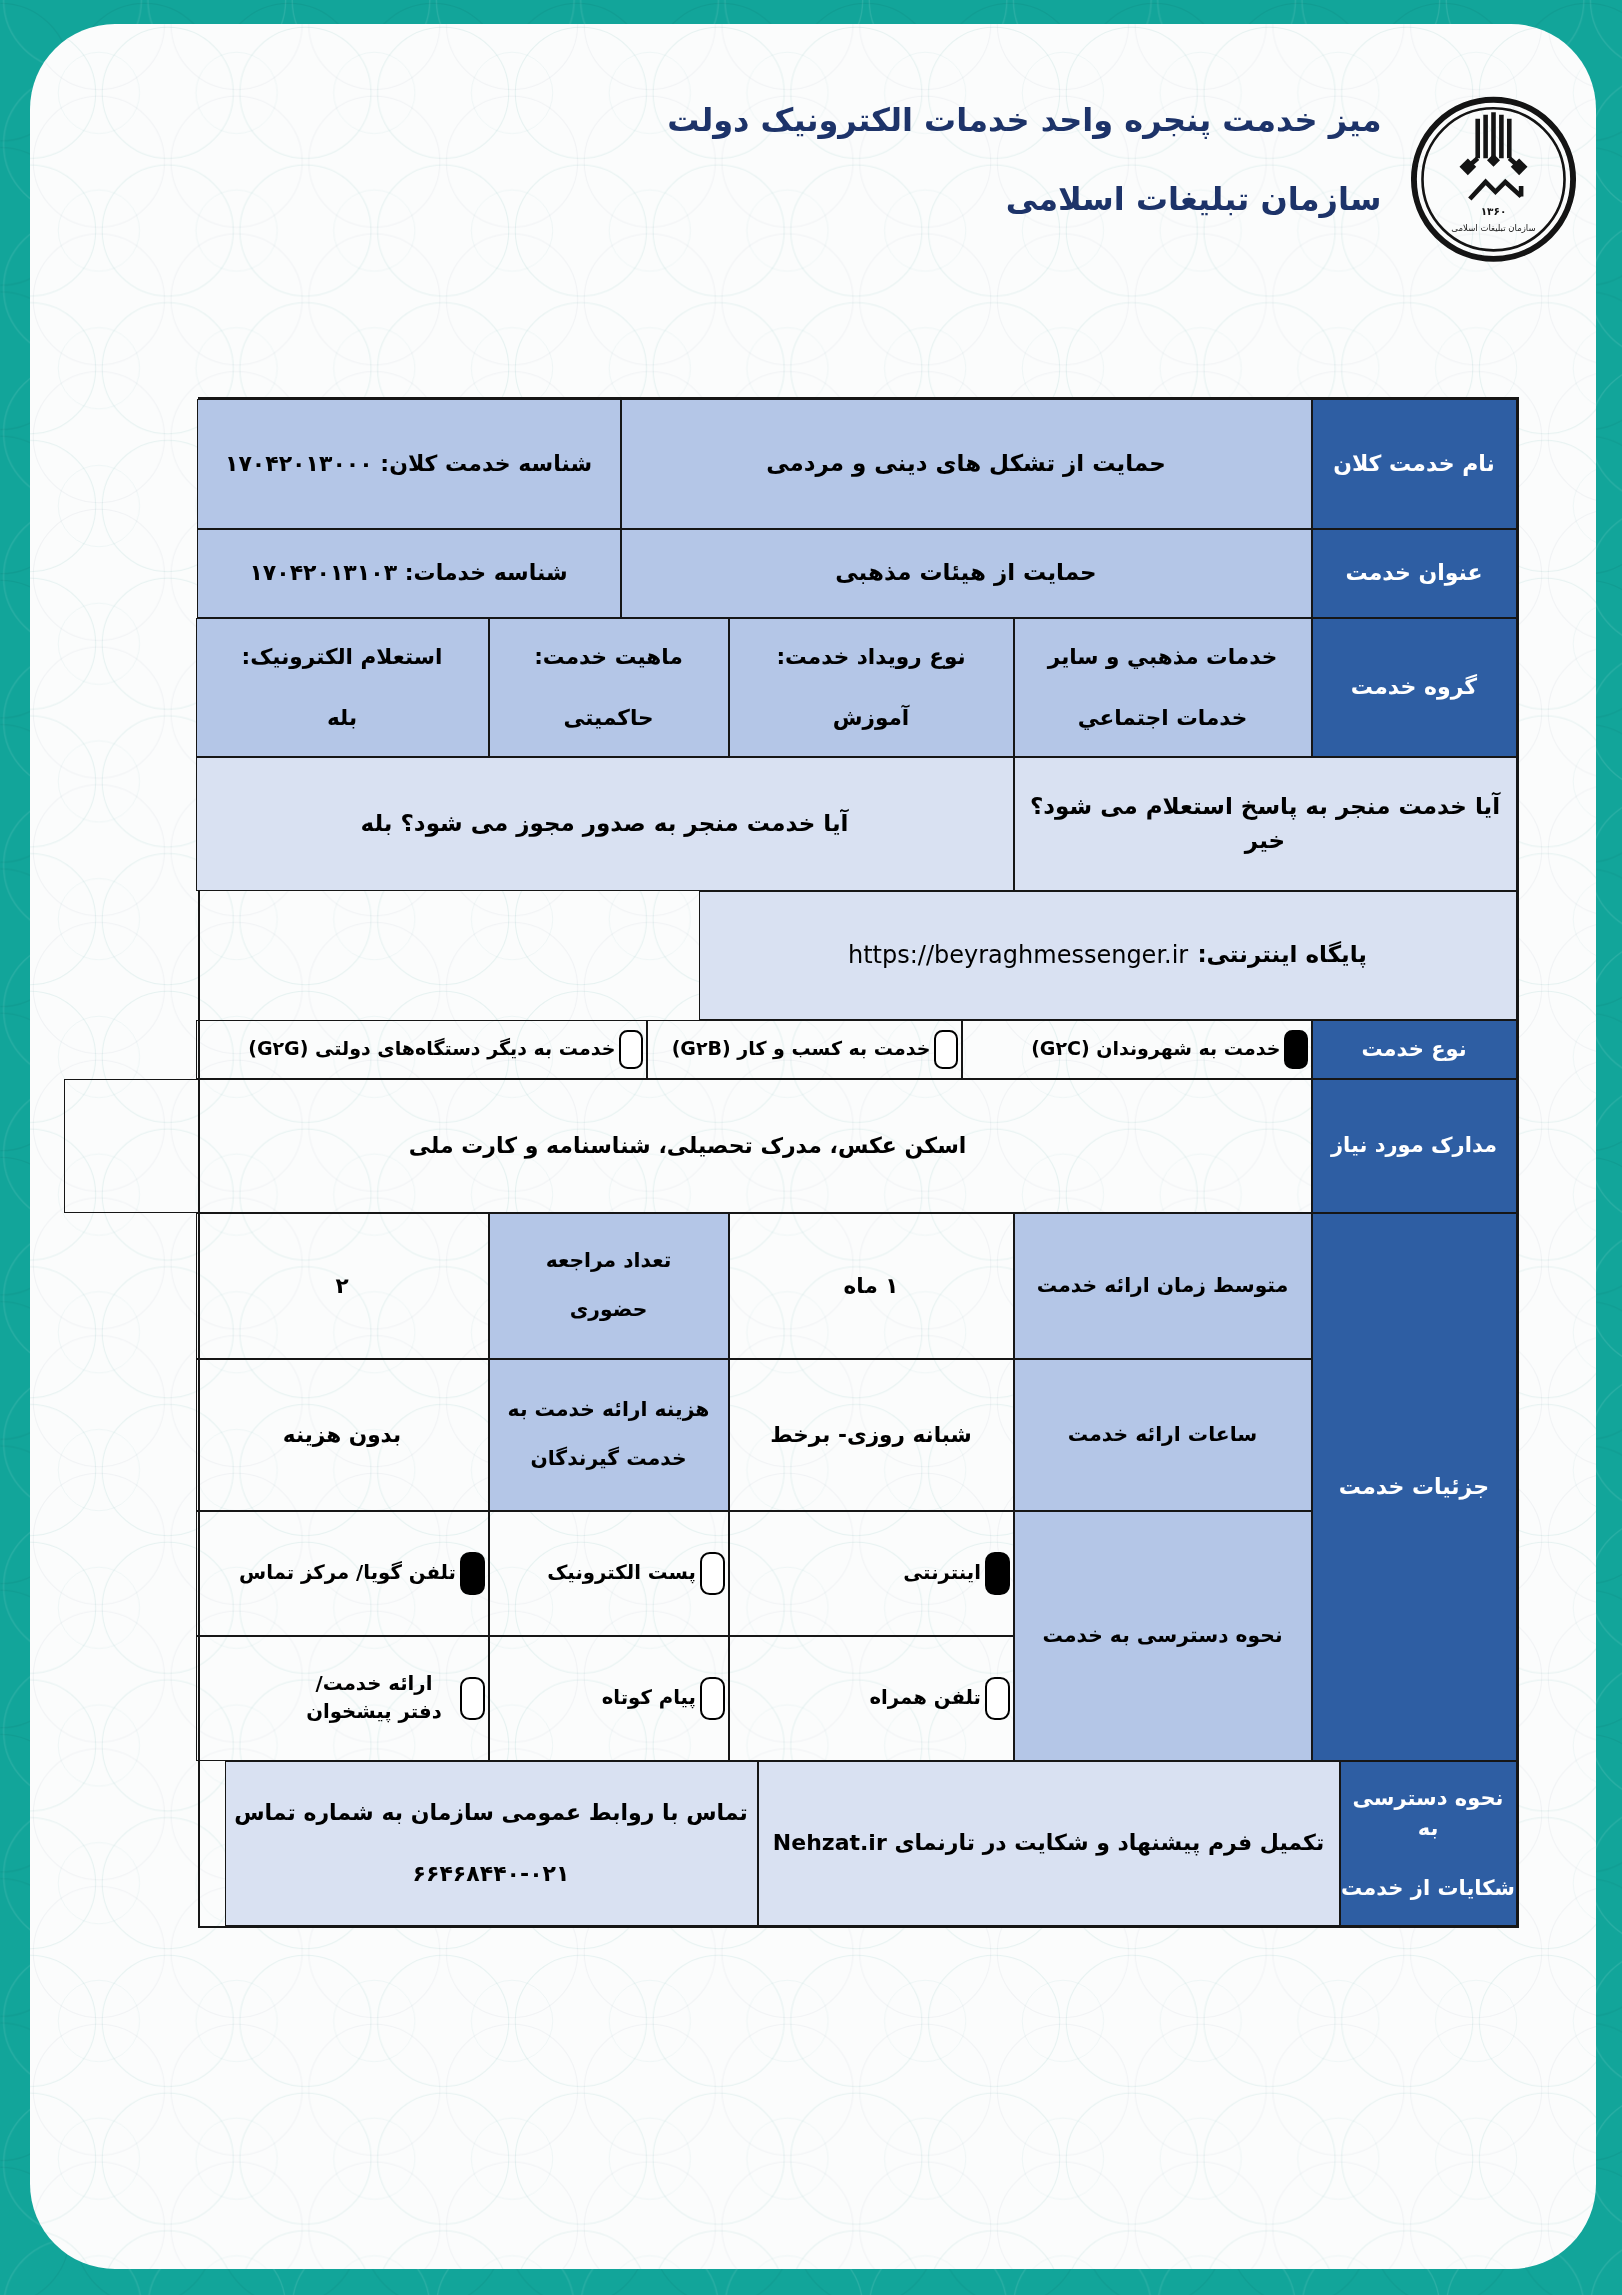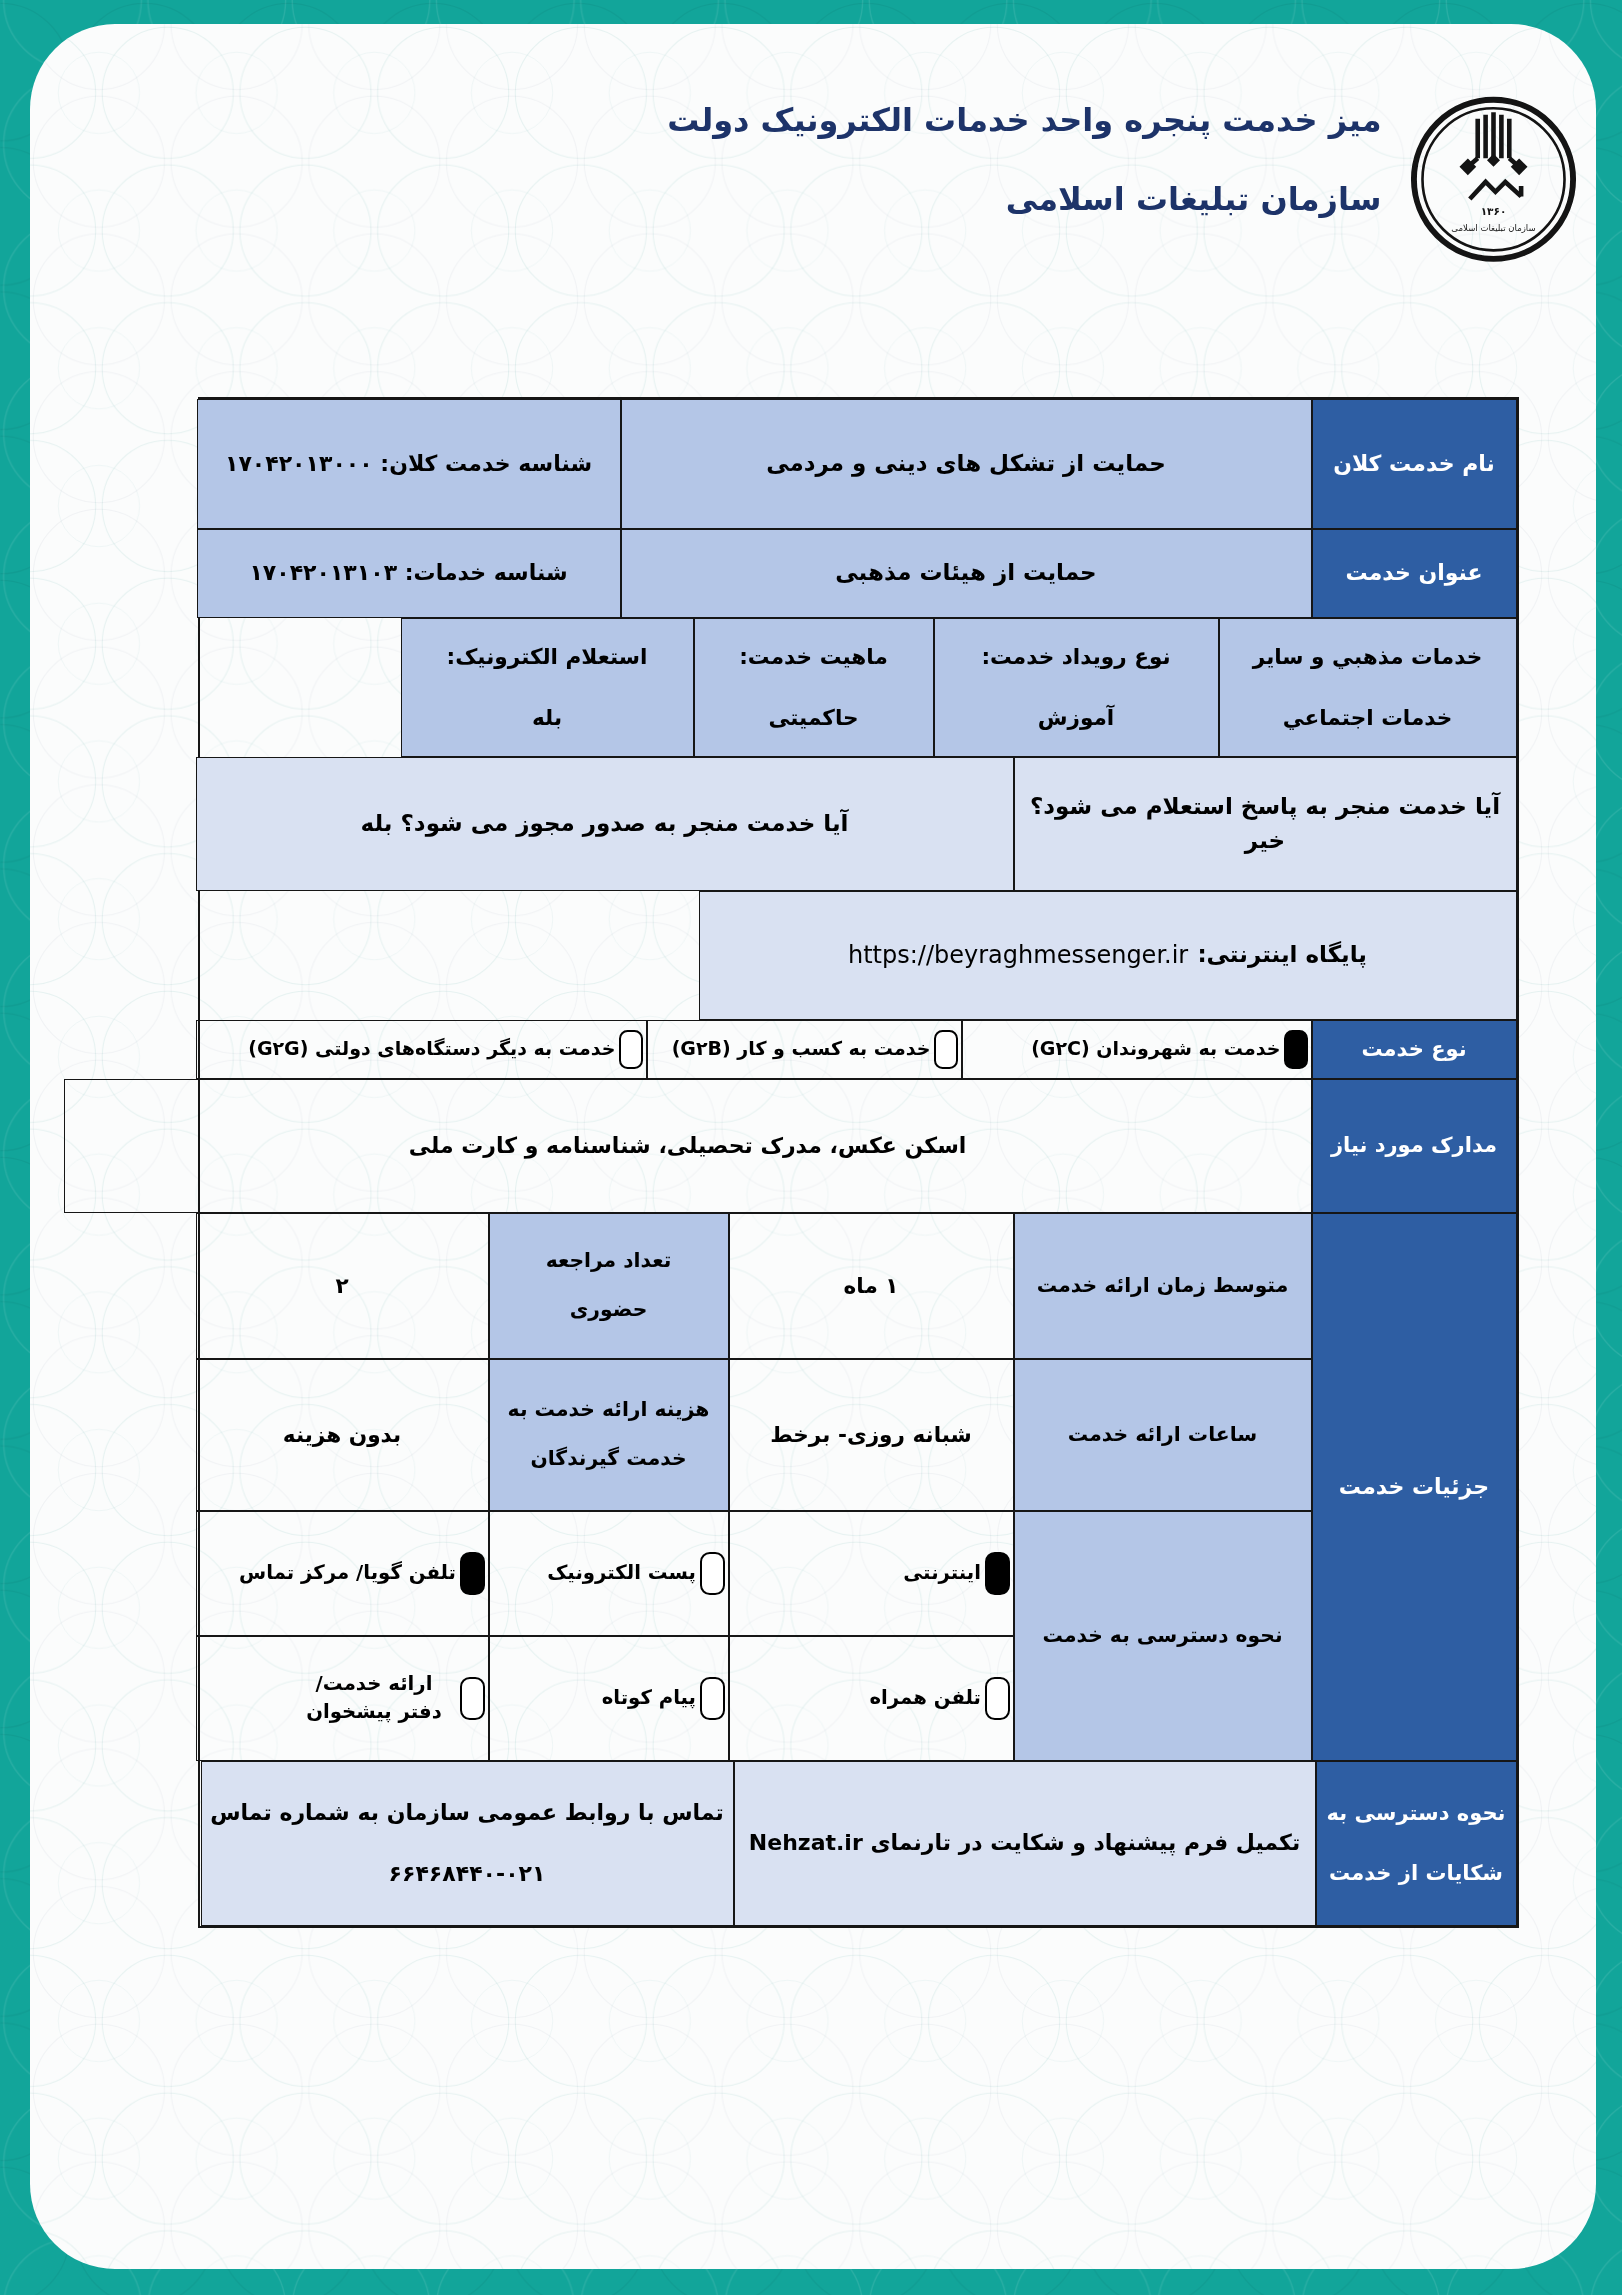--- a/index.html
+++ b/index.html
@@ -141,20 +141,21 @@
           <div class="cell lb fs34" style="width:424px;">شناسه خدمت کلان: ۱۷۰۴۲۰۱۳۰۰۰</div>
         </div>
 
         <div class="trow" style="height:89px;">
           <div class="cell hdr" style="width:205px;">عنوان خدمت</div>
           <div class="cell lb fs35" style="width:691px;">حمایت از هیئات مذهبی</div>
           <div class="cell lb fs34" style="width:424px;">شناسه خدمات: ۱۷۰۴۲۰۱۳۱۰۳</div>
         </div>
 
         <div class="trow" style="height:139px;">
+          <div class="cell hdr" style="width:205px;">گروه خدمت</div>
           <div class="cell lb fs33 col2 gap-md" style="width:298px;">
             <span>خدمات مذهبي و ساير</span>
             <span>خدمات اجتماعي</span>
           </div>
           <div class="cell lb fs33 col2 gap-md" style="width:285px;">
             <span>نوع رویداد خدمت:</span>
             <span>آموزش</span>
           </div>
           <div class="cell lb fs33 col2 gap-md" style="width:240px;">
             <span>ماهیت خدمت:</span>
@@ -241,21 +242,21 @@
             <span class="cb"></span>
             <span>پیام کوتاه</span>
           </div>
           <div class="cell tp fs30 optcell" style="grid-column:5;grid-row:4;">
             <span class="cb"></span>
             <span class="wrap-narrow">ارائه خدمت/ دفتر پیشخوان</span>
           </div>
         </div>
 
         <div class="trow" style="height:165px;">
-          <div class="cell hdr col2 gap-md" style="width:201px;font-size:21px;">
+          <div class="cell hdr col2 gap-md" style="width:177px;font-size:21px;">
             <span>نحوه دسترسی به</span>
             <span>شکایات از خدمت</span>
           </div>
           <div class="cell ll fs34" style="width:582px;padding:17px 13px;">تکمیل فرم پیشنهاد و شکایت در تارنمای Nehzat.ir</div>
           <div class="cell ll fs34 col2 gap-md" style="width:533px;">
             <span>تماس با روابط عمومی سازمان به شماره تماس</span>
             <span class="num-ltr">۶۶۴۶۸۴۴۰-۰۲۱</span>
           </div>
         </div>
 

